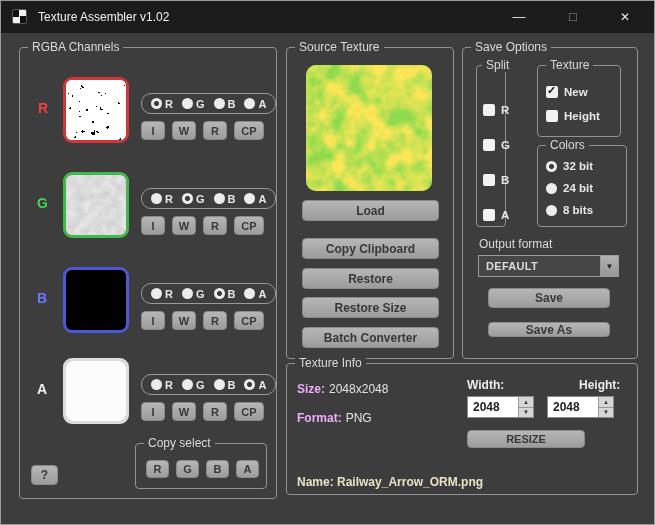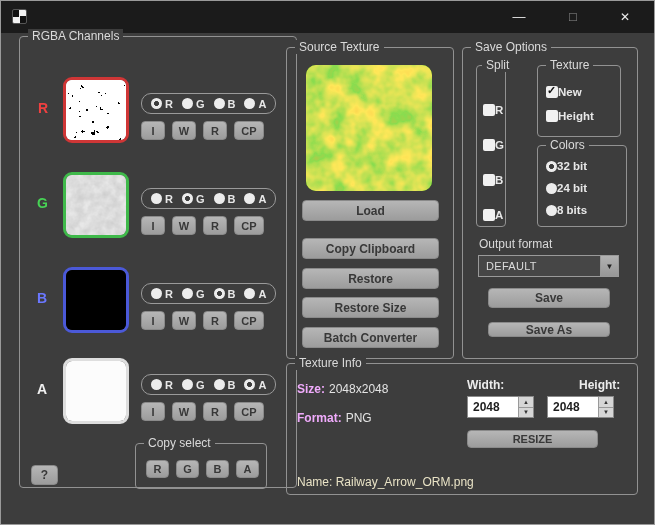--- a/index.html
+++ b/index.html
@@ -28,42 +28,42 @@
   .chan-letter{position:absolute;font-size:14px;font-weight:bold}
   .thumb{position:absolute;width:66px;height:66px;border:3px solid #888;border-radius:9px;overflow:hidden;background:#000}
   .thumb svg{display:block}
   .thumb .fill{width:100%;height:100%}
   .pill{position:absolute;display:flex;align-items:center;gap:9px;border:1px solid #9a9a9a;border-radius:10px;padding:3px 9px;height:21px}
   .ritem{display:flex;align-items:center;gap:3px}
   .radio{width:11px;height:11px;border-radius:50%;background:#ececec;flex:none}
   .radio.on{background:radial-gradient(circle,#3d3d3d 0 2.2px,#ececec 2.7px)}
   .rlab{font-size:11px;font-weight:bold;color:#e8e8e8}
   
-  .cbitem{position:absolute;display:flex;align-items:center;}
+  .cbitem{position:absolute;display:flex;align-items:center;gap:6px}
   .cb{width:12px;height:12px;background:#f1f1f1;border-radius:2px;position:relative;flex:none}
   .cb.on::after{content:"✓";position:absolute;left:1px;top:-2px;font-size:11px;font-weight:bold;color:#121212}
   .clab{font-size:11.5px;font-weight:bold;color:#e8e8e8}
   
   .label{position:absolute;font-size:12px;color:#dadada}
   .infoline{position:absolute;font-size:12px;color:#e3e3e3}
   .infoline b{color:#f0abfc;margin-right:4px}
   .blabel{position:absolute;font-size:12px;font-weight:bold;color:#ececec}
   
   .spin{position:absolute;height:22px;background:#ffffff;border:1px solid #8a8a8a;display:flex}
   .spin input{flex:1;min-width:0;border:none;outline:none;background:#fff;font-weight:bold;font-size:12px;padding-left:5px;color:#1e1e1e}
   .spin-btns{width:15px;display:flex;flex-direction:column;border-left:1px solid #999}
   .sb{flex:1;background:#d6d6d6;font-size:6px;color:#333;display:flex;align-items:center;justify-content:center}
   .sb.up{border-bottom:1px solid #999}
   
   .dropdown{position:absolute;height:22px;background:#464646;border:1px solid #9a9a9a;display:flex;align-items:center;cursor:default}
-  .dd-text{flex:1;padding-left:7px;font-size:11px;font-weight:normal;color:#dcdcdc;letter-spacing:.3px}
+  .dd-text{flex:1;padding-left:7px;font-size:11px;font-weight:bold;color:#dcdcdc;letter-spacing:.3px}
   .dd-arrow{width:18px;height:100%;background:linear-gradient(#b2b2b2,#979797);display:flex;align-items:center;justify-content:center;font-size:8px;color:#222;border-left:1px solid #9a9a9a}
   .src-thumb{position:absolute;left:305px;top:64px;width:126px;height:126px;border-radius:10px;overflow:hidden;background:#3a7a1f}
   .name-line{position:absolute;font-size:12px;color:#e9e3c6;font-weight:bold}
-  .name-line span{font-weight:normal}
+  .name-line span{font-weight:bold}
 </style>
 </head>
 <body>
 
 <svg width="0" height="0" style="position:absolute">
   <defs>
     <filter id="fBW" x="0" y="0" width="100%" height="100%">
       <feTurbulence type="fractalNoise" baseFrequency="0.16" numOctaves="3" seed="11"></feTurbulence>
       <feColorMatrix type="saturate" values="0"></feColorMatrix>
       <feComponentTransfer>
@@ -93,26 +93,27 @@
         <feFuncA type="linear" slope="0" intercept="1"></feFuncA>
       </feComponentTransfer>
     </filter>
   </defs>
 </svg>
 
 <div id="win">
 
   <div id="titlebar">
     <div class="app-icon"></div>
+    <div id="title-text">Texture Assembler v1.02</div>
     <div class="tbtn" id="btn-min">—</div>
     <div class="tbtn" id="btn-max">□</div>
     <div class="tbtn" id="btn-close">✕</div>
   </div>
 
-  <div class="group" style="left:18px;top:35px;width:278px;height:452px">
+  <div class="group" style="left:18px;top:46px;width:258px;height:452px">
     <span class="gtitle">RGBA Channels</span>
   </div>
 
   <span class="chan-letter" style="left:37px;top:99px;color:#ef4040">R</span>
   <div class="thumb" style="left:62px;top:76px;border-color:#cf3636">
     <svg width="60" height="60">
         <rect width="60" height="60" fill="#fff"></rect>
         <rect width="60" height="60" filter="url(#fBW)"></rect>
       </svg>
   </div>
@@ -338,19 +339,19 @@
     </div>
   </div>
   <div class="spin" style="left:546px;top:395px;width:67px">
     <input value="2048" style="">
     <div class="spin-btns">
       <div class="sb up">▲</div>
       <div class="sb">▼</div>
     </div>
   </div>
 
-  <span class="btn" style="left:466px;top:429px;width:131px;height:18px;font-size:11px">RESIZE</span>
+  <span class="btn" style="left:466px;top:429px;width:118px;height:18px;font-size:11px">RESIZE</span>
 
   <div class="name-line" style="left:296px;top:474px">
     <span>Name:</span>&nbsp;<span>Railway_Arrow_ORM.png</span>
   </div>
 
 </div>
 
 </body></html>

